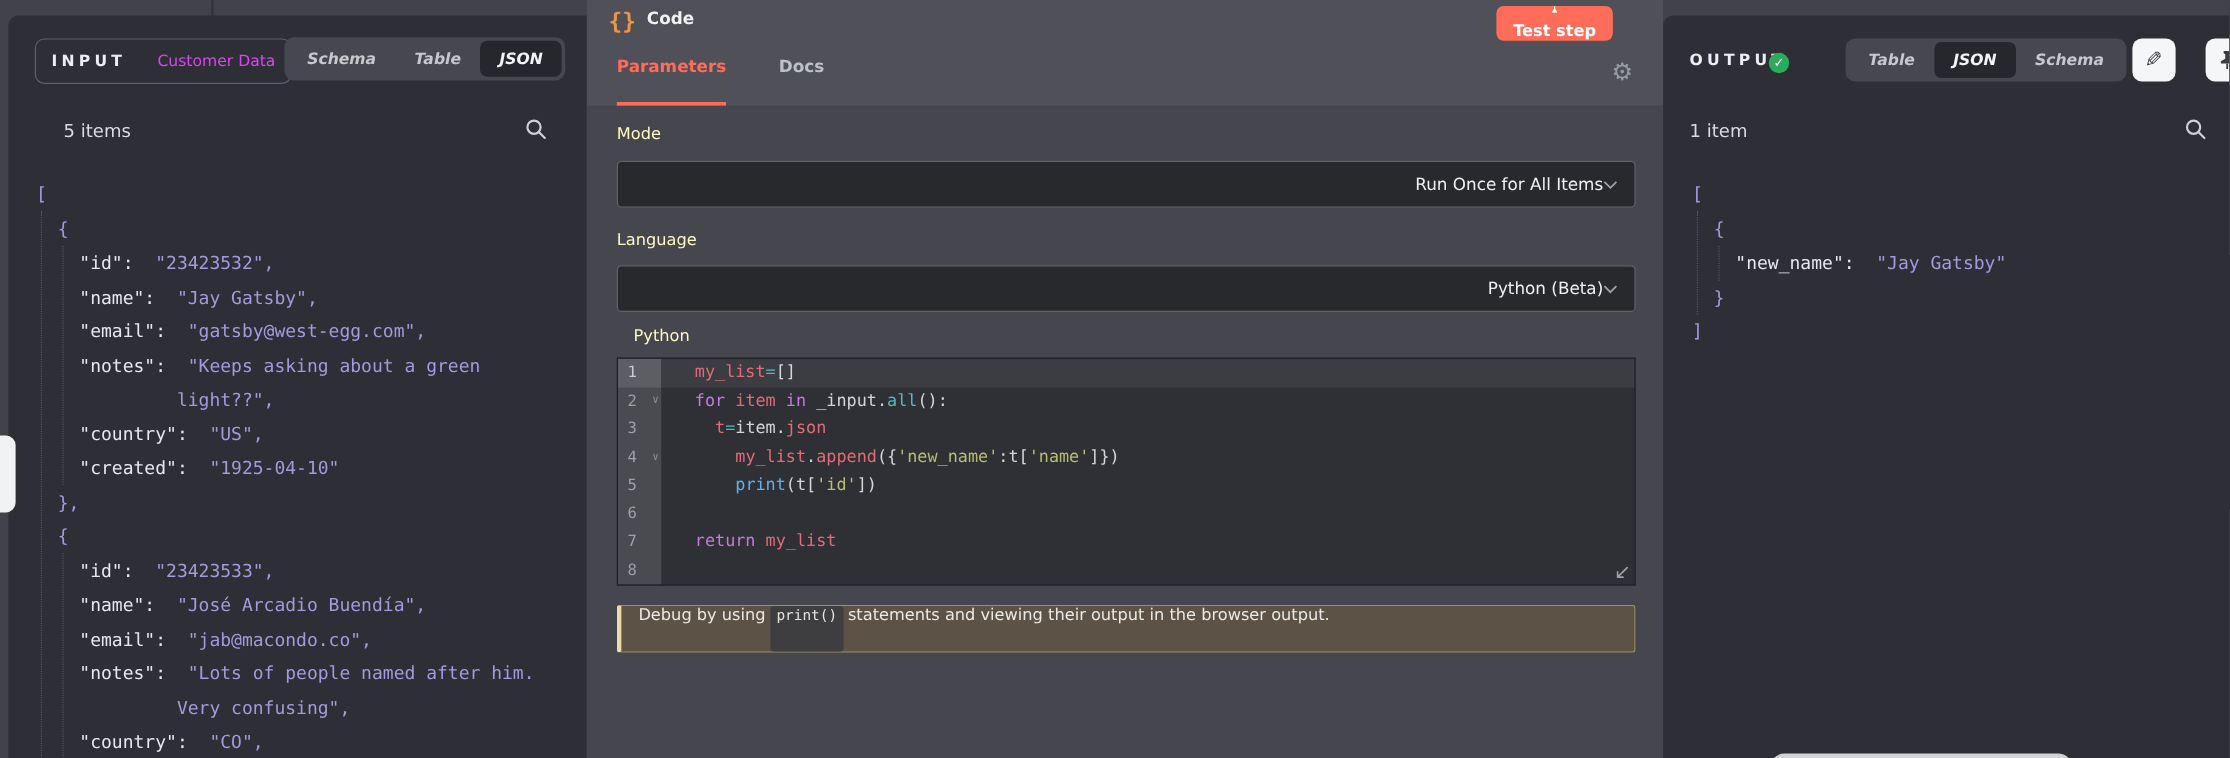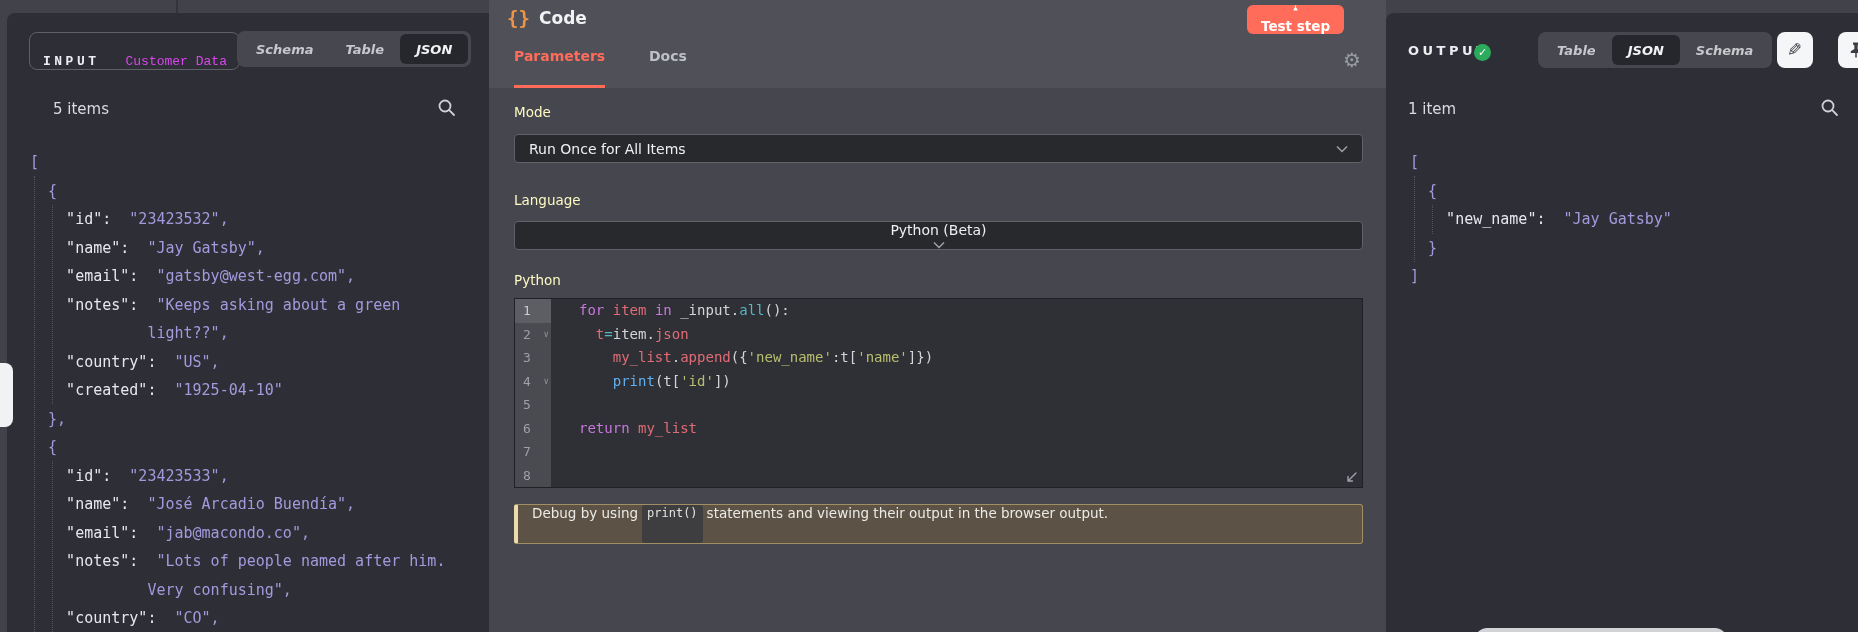--- a/index.html
+++ b/index.html
@@ -4,47 +4,47 @@
 <style>
   html,body{margin:0;padding:0;background:#41424a;}
   #stage{position:relative;width:1858px;height:632px;background:#41424a;overflow:hidden;
          font-family:"DejaVu Sans","Liberation Sans",sans-serif;-webkit-font-smoothing:antialiased;}
   
   .side-panel{position:absolute;top:13px;height:619px;background:#2e2f36;overflow:hidden;}
   #input-panel{left:7px;width:482px;border-radius:8px 0 0 0;}
   #output-panel{left:1386px;width:472px;border-radius:8px 0 0 0;}
   .canvas-vline{position:absolute;left:176px;top:0;width:2px;height:13px;background:#34353b;}
   .drag-handle{position:absolute;left:0;top:363px;width:13px;height:64px;background:#f1f2f4;border-radius:0 8px 8px 0;z-index:5;}
-  .source-box{position:absolute;display:flex;align-items:flex-end;border:1px solid #5f6067;border-radius:8px;height:38px;box-sizing:border-box;font-family:Liberation Mono, monospace;}
+  .source-box{position:absolute;display:flex;align-items:center;border:1px solid #5f6067;border-radius:8px;height:38px;box-sizing:border-box;}
   .source-box .seg{display:flex;align-items:center;padding:0 13px;font-size:13px;color:#eceef1;font-weight:600;letter-spacing:3.5px;}
   .source-box .sep{width:1px;background:#5f6067;}
   .source-box .src{display:flex;align-items:center;padding:0 12px;font-size:13px;color:#d946ef;letter-spacing:0;font-weight:400;}
   .view-tabs{position:absolute;display:flex;align-items:center;background:#47484f;border-radius:8px;padding:3px;height:36px;box-sizing:border-box;font-style:italic;}
   .view-tab{display:flex;align-items:center;height:30px;padding:0 16px;font-size:13px;font-weight:600;color:#c6c8cc;border-radius:6px;}
   .view-tab.active{background:#26272c;color:#f2f3f5;}
   .items-count{position:absolute;font-size:15px;color:#dadbdf;}
   .icon-search{position:absolute;width:20px;height:20px;}
   
   .json-lines{position:absolute;font-family:"DejaVu Sans Mono","Liberation Mono",monospace;font-size:15px;}
   .json-lines .tok-line{height:28.5px;line-height:28.5px;white-space:pre;}
   .guide{position:absolute;width:0;border-left:1px dotted #54555e;}
   .tk-wh{color:#e7e8ec;}
   .tk-pu{color:#a29add;}
   
   #center-panel{position:absolute;left:489px;top:0;width:897px;height:632px;background:#46474e;overflow:hidden;}
   .center-header{position:absolute;left:0;top:0;width:100%;height:88px;background:#4f5058;box-sizing:border-box;}
   .node-icon{position:absolute;left:18px;top:7px;font-family:"DejaVu Sans Mono",monospace;font-size:19px;font-weight:bold;color:#ed9446;}
-  .node-title{position:absolute;left:50px;top:8px;font-size:17px;font-weight:600;color:#f1f2f4;}
+  .node-title{position:absolute;left:50px;top:8px;font-size:14px;font-weight:600;color:#f1f2f4;}
   .test-btn{position:absolute;left:758px;top:5px;height:29px;display:flex;align-items:center;gap:7px;padding:0 14px;background:#ff6d5a;border:none;border-radius:6px;color:#fff;font-size:13.5px;font-weight:600;font-family:inherit;flex-direction:column;}
   .hdr-tab{position:absolute;top:48px;height:37px;display:flex;align-items:flex-start;font-size:14px;font-weight:600;}
   .hdr-tab.active{color:#ff6d5a;border-bottom:3px solid #ff6d5a;}
   .hdr-tab.inactive{color:#bdc0c8;}
   .gear{position:absolute;left:854px;top:48px;font-size:20px;color:#9a9ca4;}
   .field-label{position:absolute;font-size:13.5px;color:#fef9c3;}
-  .select{position:absolute;left:25px;width:849px;height:29px;background:#28292d;border:1px solid #606169;border-radius:4px;box-sizing:border-box;display:flex;align-items:center;justify-content:space-between;padding:0 14px;}
+  .select{position:absolute;left:25px;width:849px;height:39px;background:#28292d;border:1px solid #606169;border-radius:4px;box-sizing:border-box;display:flex;align-items:center;justify-content:flex-end;padding:0 14px;}
   .select .val{font-size:14px;color:#eef0f3;}
   
   .editor{position:absolute;left:25px;top:298px;width:849px;height:190px;background:#2f3035;border:1px solid #202126;box-sizing:border-box;display:flex;overflow:hidden;}
   .gutter{width:36px;background:#4a4b51;flex:none;position:relative;}
   .gut-line{height:23.5px;line-height:23.5px;position:relative;font-family:"DejaVu Sans Mono",monospace;font-size:13px;color:#9da0a8;padding-left:8px;box-sizing:border-box;}
   .gut-line.active{background:#5d5e64;color:#c9ccd2;}
   .gut-num{display:inline-block;}
   .gut-fold{position:absolute;right:2px;top:0;font-size:9px;color:#8e9097;}
   .code-lines{flex:1;font-family:"DejaVu Sans Mono","Liberation Mono",monospace;font-size:14px;position:relative;}
   .code-lines .tok-line{height:23.5px;line-height:23.5px;white-space:pre;padding-left:28px;}
@@ -132,41 +132,42 @@
 
     <div class="field-label" style="left:25px;top:104px;">Mode</div>
     <div class="select" style="top:134px;">
       <span class="val">Run Once for All Items</span>
       <svg width="12" height="8" viewBox="0 0 12 8">
         <polyline points="1,1.5 6,6.5 11,1.5" fill="none" stroke="#9fa1a8" stroke-width="1.5"></polyline>
       </svg>
     </div>
 
     <div class="field-label" style="left:25px;top:192px;">Language</div>
-    <div class="select" style="top:221px;flex-direction:column;">
+    <div class="select" style="top:221px;">
       <span class="val">Python (Beta)</span>
       <svg width="12" height="8" viewBox="0 0 12 8">
         <polyline points="1,1.5 6,6.5 11,1.5" fill="none" stroke="#9fa1a8" stroke-width="1.5"></polyline>
       </svg>
     </div>
 
-    <div class="field-label" style="left:25px;top:272px;">Python</div>
+    <div class="field-label" style="left:39px;top:272px;">Python</div>
 
     <div class="editor">
       <div class="gutter">
           <div class="gut-line active"><span class="gut-num">1</span></div>
           <div class="gut-line"><span class="gut-num">2</span><span class="gut-fold">∨</span></div>
           <div class="gut-line"><span class="gut-num">3</span></div>
           <div class="gut-line"><span class="gut-num">4</span><span class="gut-fold">∨</span></div>
           <div class="gut-line"><span class="gut-num">5</span></div>
           <div class="gut-line"><span class="gut-num">6</span></div>
           <div class="gut-line"><span class="gut-num">7</span></div>
           <div class="gut-line"><span class="gut-num">8</span></div>
         </div>
       <div class="code-lines">
+          <div class="tok-line active"><span class="tk-red">my_list</span><span class="tk-cyan">=</span><span class="tk-plain">[]</span></div>
           <div class="tok-line"><span class="tk-purple">for</span><span class="tk-plain"> </span><span class="tk-red">item</span><span class="tk-plain"> </span><span class="tk-purple">in</span><span class="tk-plain"> </span><span class="tk-plain">_input</span><span class="tk-plain">.</span><span class="tk-cyan">all</span><span class="tk-plain">():</span></div>
           <div class="tok-line"><span class="tk-plain">  </span><span class="tk-red">t</span><span class="tk-cyan">=</span><span class="tk-plain">item</span><span class="tk-plain">.</span><span class="tk-red">json</span></div>
           <div class="tok-line"><span class="tk-plain">    </span><span class="tk-red">my_list</span><span class="tk-plain">.</span><span class="tk-red">append</span><span class="tk-plain">({</span><span class="tk-str">'new_name'</span><span class="tk-plain">:</span><span class="tk-plain">t</span><span class="tk-plain">[</span><span class="tk-str">'name'</span><span class="tk-plain">]})</span></div>
           <div class="tok-line"><span class="tk-plain">    </span><span class="tk-blue">print</span><span class="tk-plain">(</span><span class="tk-plain">t</span><span class="tk-plain">[</span><span class="tk-str">'id'</span><span class="tk-plain">])</span></div>
           <div class="tok-line"></div>
           <div class="tok-line"><span class="tk-purple">return</span><span class="tk-plain"> </span><span class="tk-red">my_list</span></div>
         </div>
       <svg class="resize-glyph" viewBox="0 0 14 14">
         <path d="M11 3 L3 11 M3 11 L3 6.5 M3 11 L7.5 11" fill="none" stroke="#9fa1a8" stroke-width="1.4" stroke-linecap="round"></path>
       </svg>

